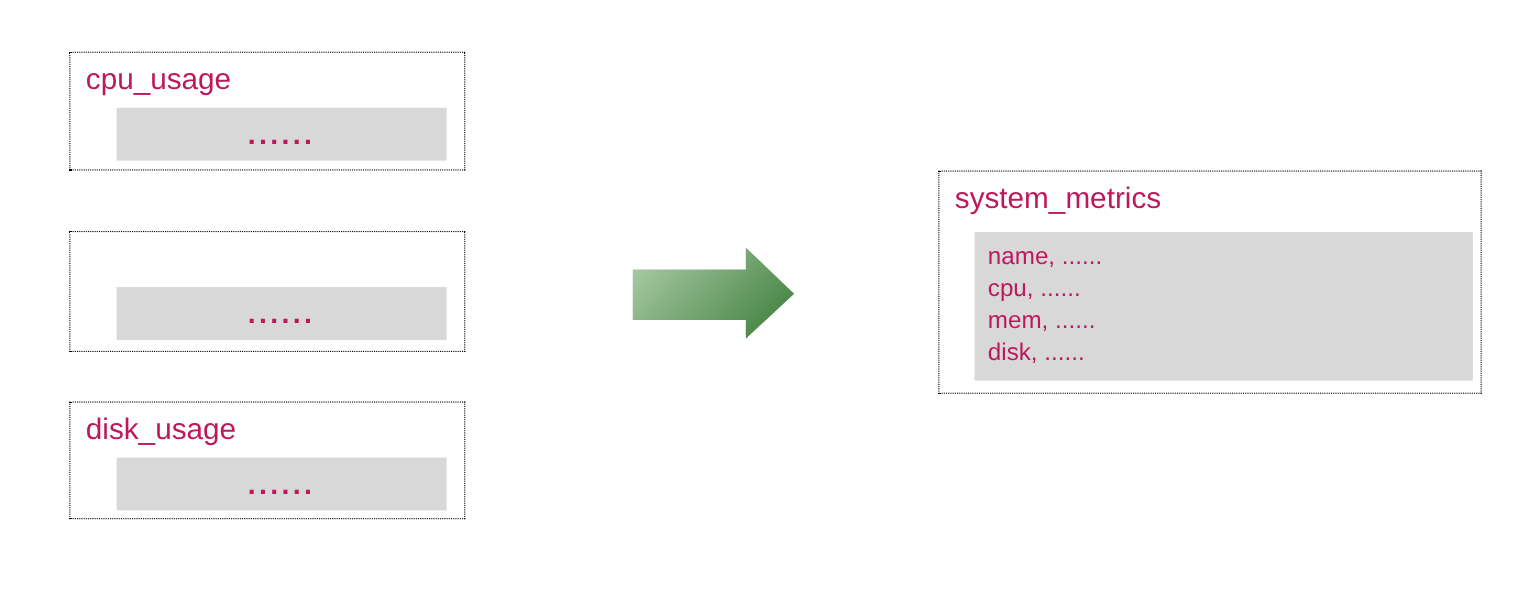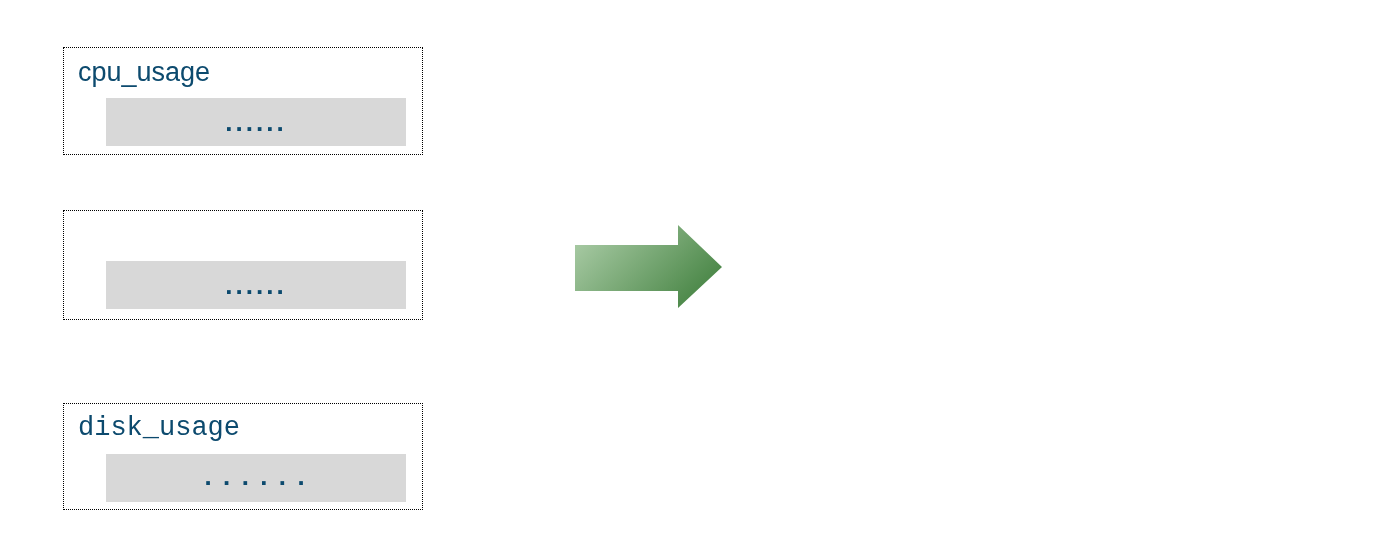--- a/index.html
+++ b/index.html
@@ -6,21 +6,21 @@
     margin: 0;
     padding: 0;
     background: #ffffff;
   }
   .canvas {
     position: relative;
     width: 1392px;
     height: 559px;
     background: #ffffff;
     font-family: "Liberation Sans", sans-serif;
-    color: #0c4a6e;
+    color: #be185d;
     overflow: hidden;
   }
   .table-box {
     position: absolute;
     box-sizing: border-box;
     border: 1.5px dotted #000000;
     background: #ffffff;
   }
   .table-title {
     position: absolute;
@@ -42,21 +42,21 @@
     justify-content: center;
   }
   .placeholder-dots {
     font-size: 26px;
     font-weight: 700;
     letter-spacing: 3px;
     line-height: 26px;
   }
   .src-box-1 { left: 63px;  top: 47px;  width: 360px; height: 108px; }
   .src-box-2 { left: 63px;  top: 210px; width: 360px; height: 110px; }
-  .src-box-3 { left: 63px;  top: 403px; width: 360px; height: 107px; font-family: Liberation Mono, monospace; }
+  .src-box-3 { left: 63px;  top: 365px; width: 360px; height: 107px; }
   .result-box { left: 853px; top: 155px; width: 494px; height: 203px; }
   .result-body {
     position: absolute;
     left: 32px;
     top: 55px;
     width: 453px;
     height: 135px;
     background: #d8d8d8;
     box-sizing: border-box;
     padding: 7px 0 0 12px;
@@ -102,14 +102,23 @@
   <svg class="merge-arrow" viewBox="0 0 148 84" xmlns="http://www.w3.org/2000/svg" aria-hidden="true">
     <defs>
       <linearGradient id="arrowGrad" x1="0" y1="0" x2="1" y2="0.55">
         <stop offset="0" stop-color="#b0d0ac"></stop>
         <stop offset="1" stop-color="#4c8849"></stop>
       </linearGradient>
     </defs>
     <polygon points="0,20 103,20 103,0 147,42 103,83 103,66 0,66" fill="url(#arrowGrad)"></polygon>
   </svg>
 
+  <div class="table-box result-box">
+    <div class="table-title">system_metrics</div>
+    <div class="result-body">
+      <div class="field-row">name, ......</div>
+      <div class="field-row">cpu, ......</div>
+      <div class="field-row">mem, ......</div>
+      <div class="field-row">disk, ......</div>
+    </div>
+  </div>
 
 </div>
 
 </body></html>

